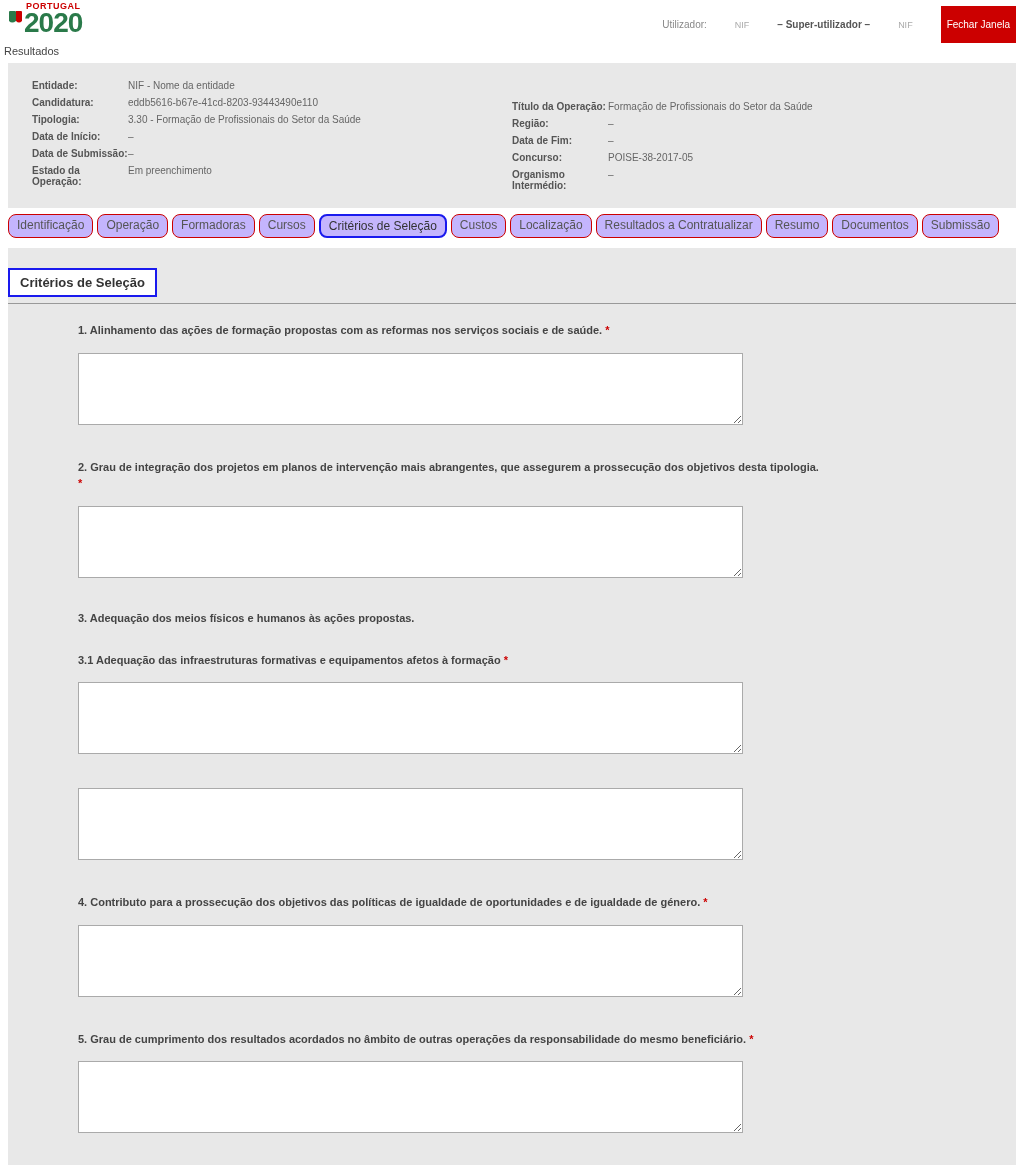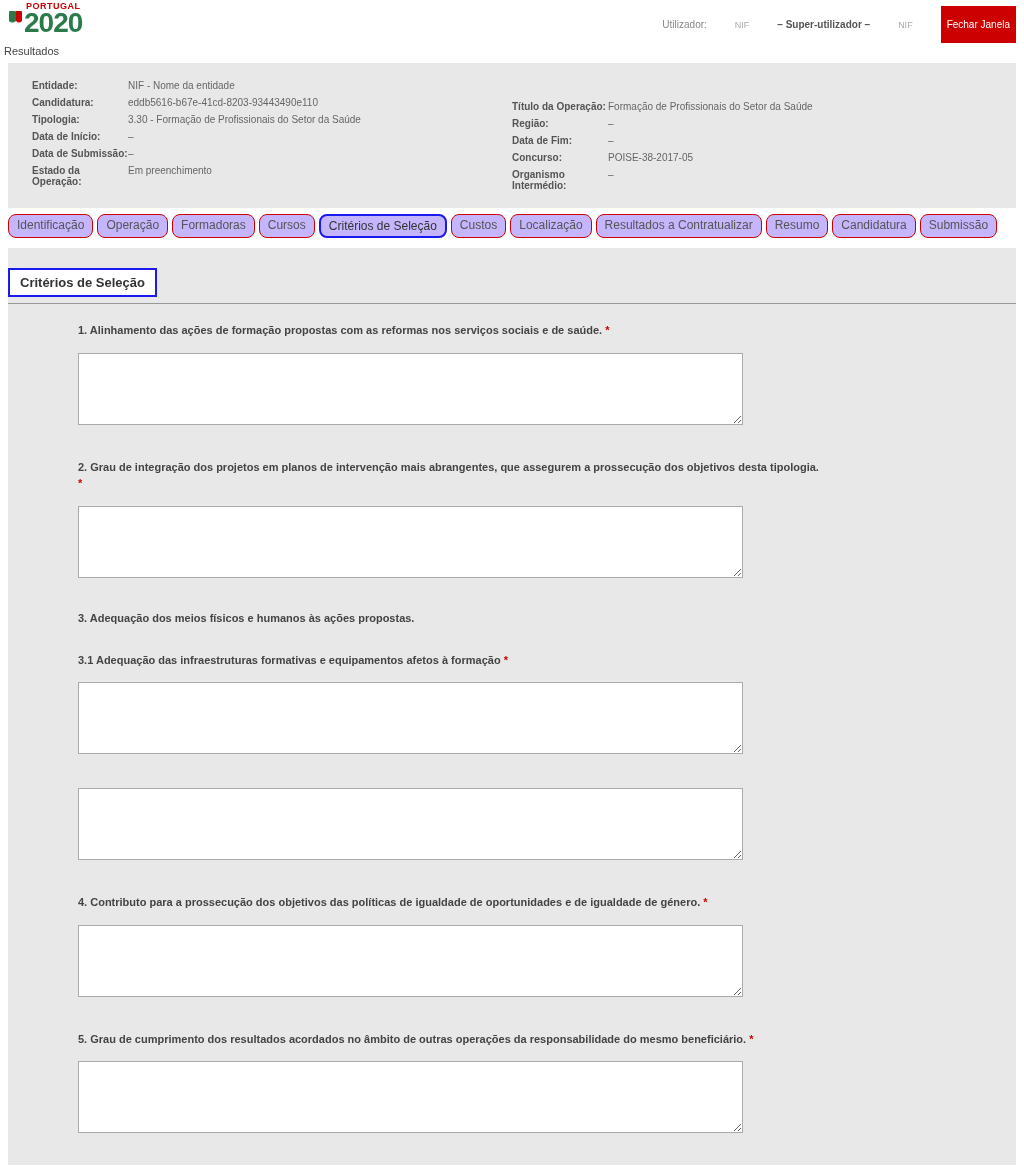--- a/index.html
+++ b/index.html
@@ -118,21 +118,21 @@
 <div class="tabs">
   <div class="tab">Identificação</div>
   <div class="tab">Operação</div>
   <div class="tab">Formadoras</div>
   <div class="tab">Cursos</div>
   <div class="tab active">Critérios de Seleção</div>
   <div class="tab">Custos</div>
   <div class="tab">Localização</div>
   <div class="tab">Resultados a Contratualizar</div>
   <div class="tab">Resumo</div>
-  <div class="tab">Candidatura</div>
+  <div class="tab">Documentos</div>
   <div class="tab">Submissão</div>
 </div>
 
 <div class="section-body">
   <div class="section-title-wrap">
     <span class="section-title">Critérios de Seleção</span>
   </div>
   <hr class="section-hr">
 
   <div class="form-area">

